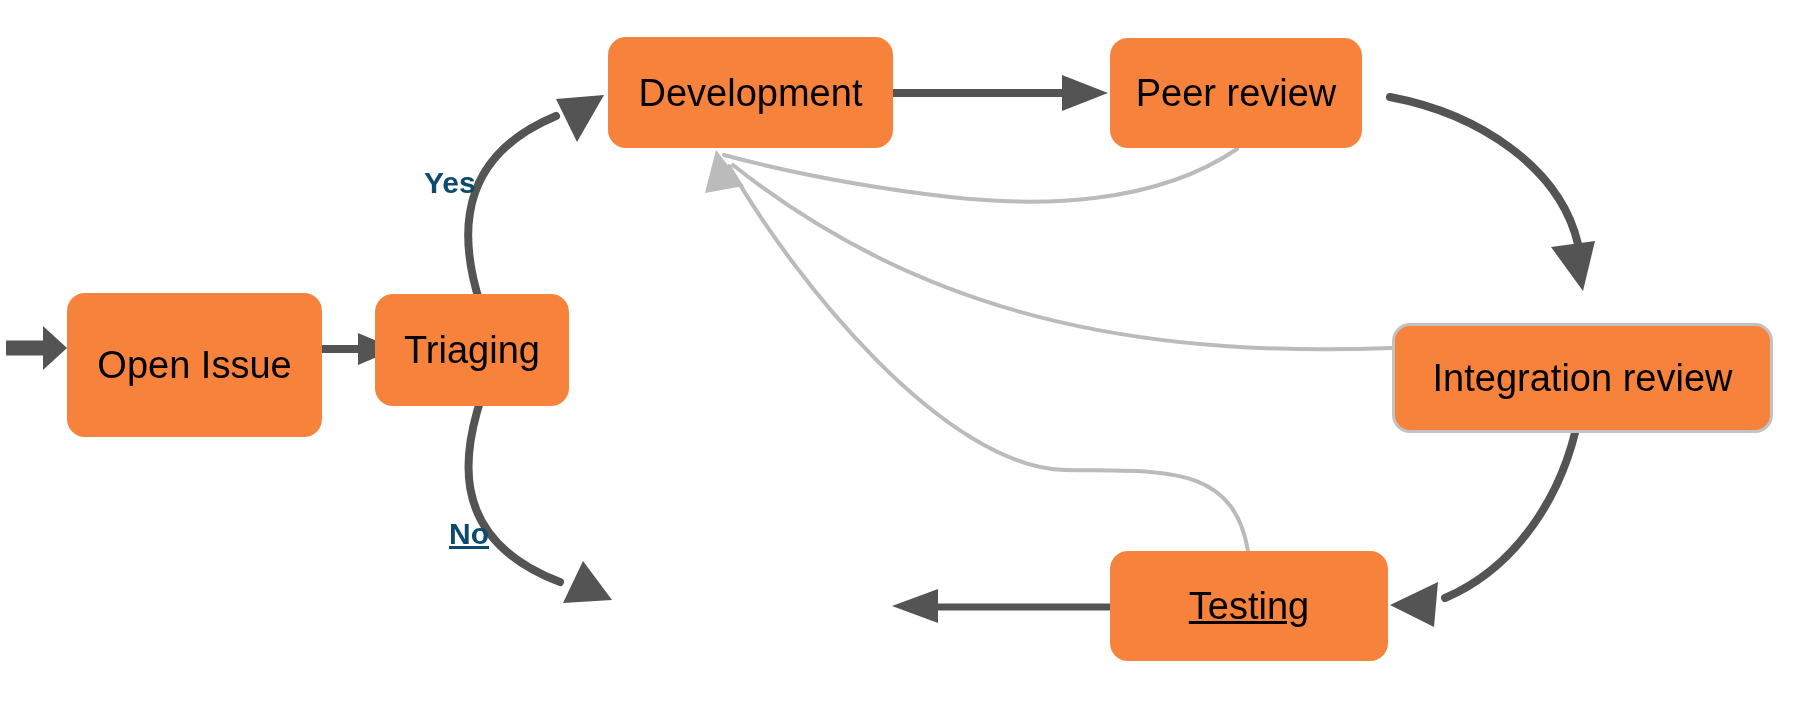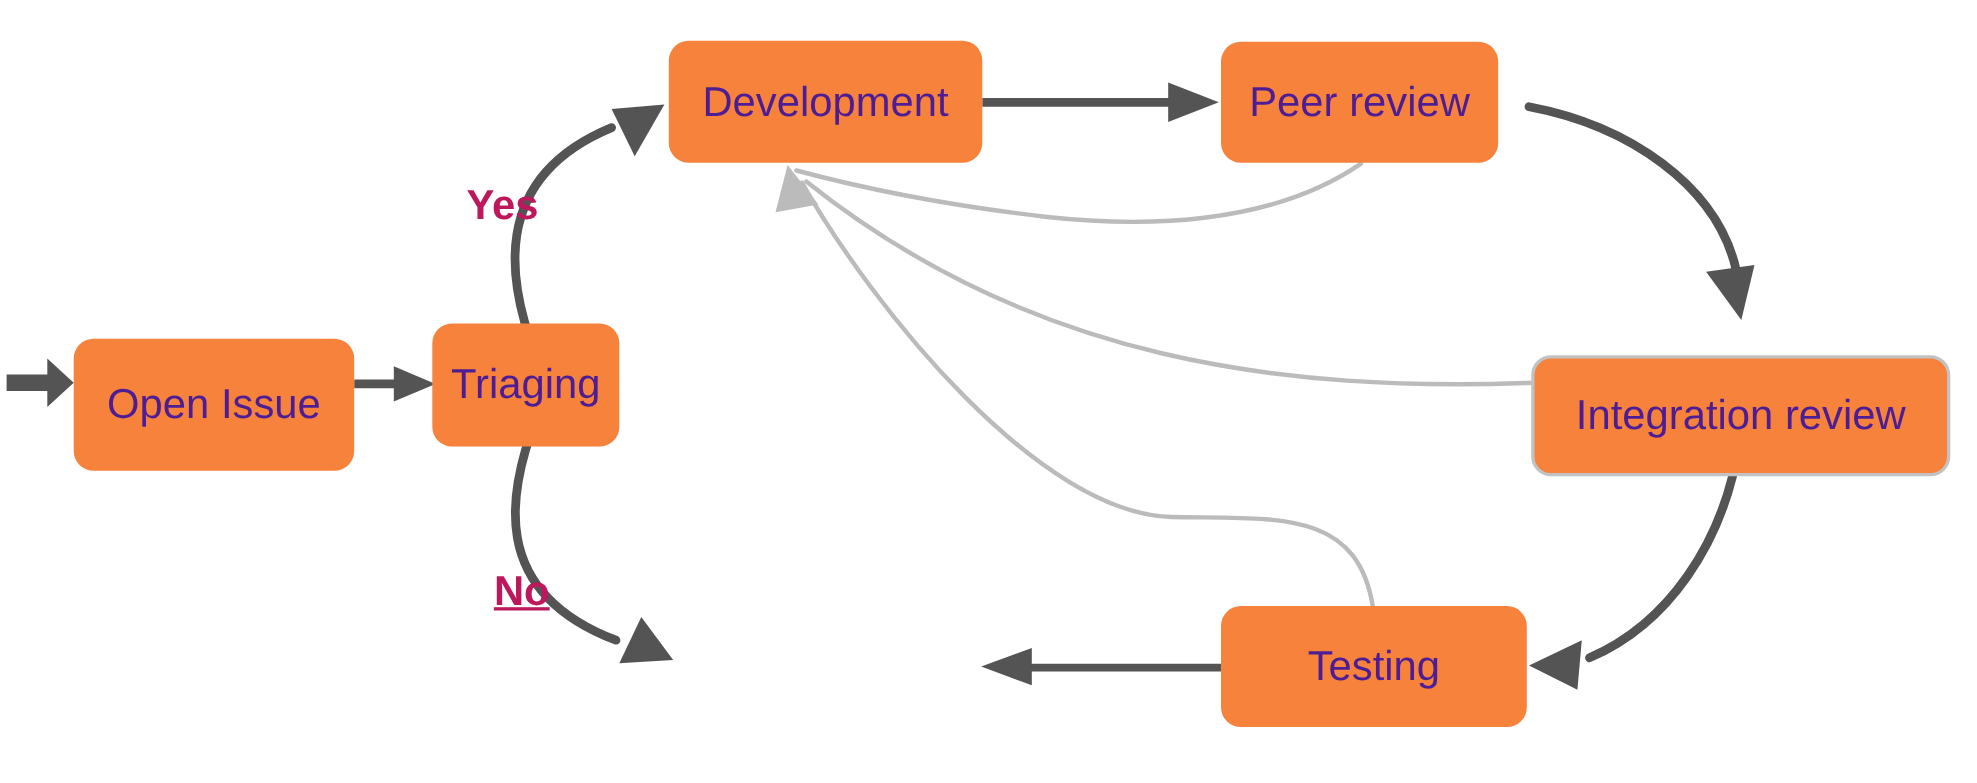--- a/index.html
+++ b/index.html
@@ -18,38 +18,38 @@
   .edges-layer {
     position: absolute;
     left: 0;
     top: 0;
     width: 1797px;
     height: 712px;
   }
   .node {
     position: absolute;
     background: #F6823C;
-    color: #4c1d95;
+    color: #000000;
     border-radius: 18px;
     display: flex;
     align-items: center;
     justify-content: center;
     font-size: 38px;
     line-height: 1;
     white-space: nowrap;
     box-sizing: border-box;
   }
   .node.highlighted {
     border: 3px solid #C2C2C2;
     margin-top: 30px;
   }
   .edge-label {
     position: absolute;
-    color: #be185d;
-    font-size: 38px;
+    color: #0c4a6e;
+    font-size: 30px;
     font-weight: bold;
     line-height: 1;
   }
 </style>
 </head>
 <body>
 
 <div class="canvas">
 
   <svg class="edges-layer" viewBox="0 0 1797 712" xmlns="http://www.w3.org/2000/svg">
@@ -104,41 +104,41 @@
 
     <g>
       <path d="M 1248 551 C 1233 462, 1160 472, 1065 470 C 945 467, 795 282, 729 166" fill="none" stroke="#BBBBBB" stroke-width="4" stroke-linecap="round"></path>
     </g>
 
     <g>
       <polygon points="716,150 744,186 705,193" fill="#BBBBBB"></polygon>
     </g>
   </svg>
 
-  <div class="node" style="left:67px; top:308px; width:255px; height:120px;">
+  <div class="node" style="left:67px; top:293px; width:255px; height:144px;">
     <span>Open Issue</span>
   </div>
 
-  <div class="node" style="left:393px; top:294px; width:170px; height:112px;justify-content:center;">
+  <div class="node" style="left:375px; top:294px; width:194px; height:112px;justify-content:center;">
     <span>Triaging</span>
   </div>
 
   <div class="node" style="left:608px; top:37px; width:285px; height:111px;">
     <span>Development</span>
   </div>
 
   <div class="node" style="left:1110px; top:38px; width:252px; height:110px;">
     <span>Peer review</span>
   </div>
 
   <div class="node highlighted" style="left:1392px; top:293px; width:381px; height:110px;">
     <span>Integration review</span>
   </div>
 
-  <div class="node" style="left:1110px; top:551px; width:278px; height:110px;">
+  <div class="node" style="left:1110px; top:551px; width:278px; height:110px;text-decoration:underline;">
     <span>Testing</span>
   </div>
 
 
   <div class="edge-label" style="left:424px; top:168px;">Yes</div>
 
   <div class="edge-label" style="left:449px; top:519px;text-decoration:underline;">No</div>
 
 </div>
 

